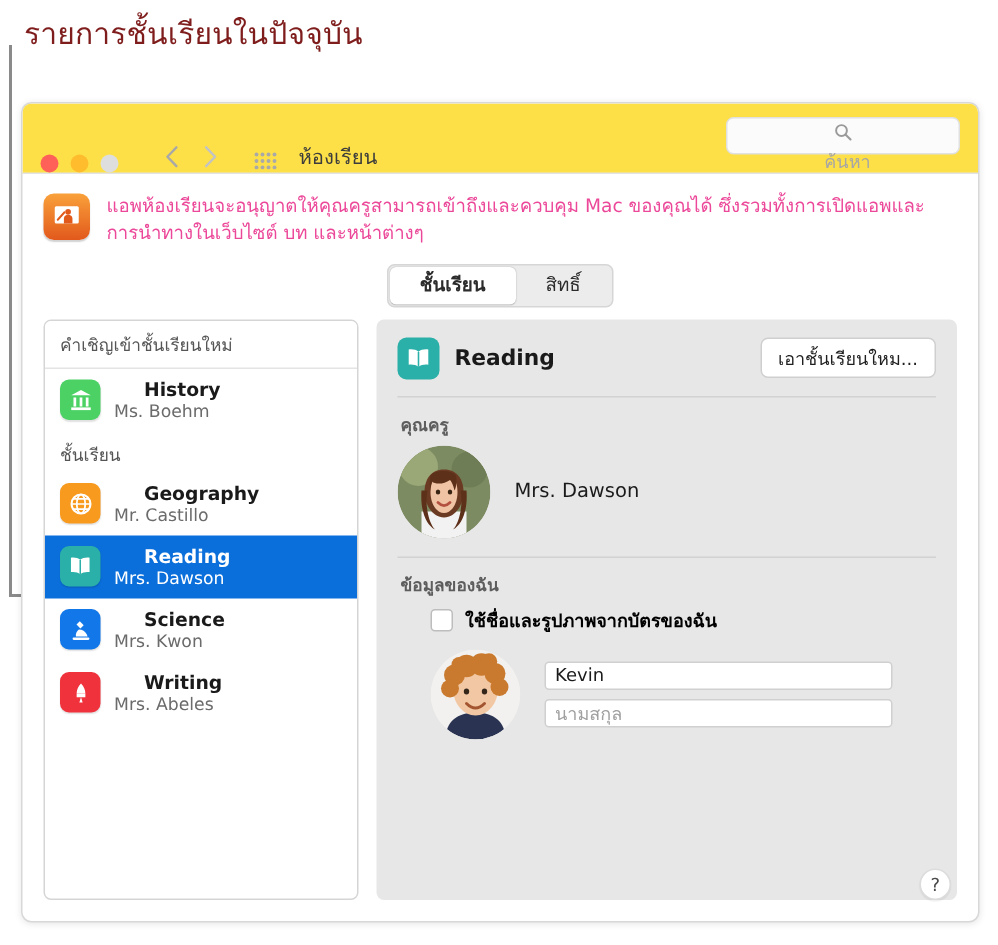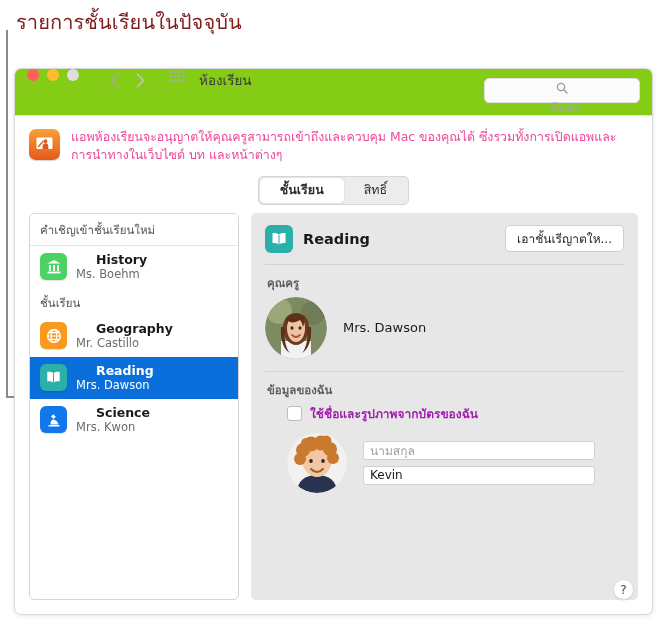--- a/index.html
+++ b/index.html
@@ -49,24 +49,24 @@
     border-radius: 7px;
     box-shadow: 0 1px 5px rgba(0,0,0,0.10);
     overflow: hidden;
     display: flex;
     flex-direction: column;
   }
 
   
   #toolbar {
     height: 46px;
-    background: #84cc16;
+    background: #fde047;
     border-bottom: 1px solid #e3e3e3;
     display: flex;
-    align-items: flex-start;
+    align-items: flex-end;
     padding: 0 12px;
     flex: none;
     position: relative;
   }
   .traffic-lights { display: flex; gap: 8px; align-items: center; }
   .tl { width: 12px; height: 12px; border-radius: 50%; }
   .tl.red    { background: #ff6058; }
   .tl.yellow { background: #ffbd2e; }
   .tl.gray   { background: #dedede; }
 
@@ -291,21 +291,21 @@
   .checkbox {
     width: 13px; height: 13px;
     background: #ffffff;
     border: 1px solid #bdbdbd;
     border-radius: 3px;
     flex: none;
   }
   #checkbox-label {
     font-size: 12px;
     font-weight: bold;
-    color: #a21caf;
+    color: #000000;
   }
 
   #student-block {
     display: flex;
     align-items: center;
     gap: 16px;
     margin-left: 22px;
   }
   #student-avatar { width: 60px; height: 60px; }
   #student-fields {
@@ -484,34 +484,47 @@
             <path d="M7.6 8.6c-1.6 1.3-2.3 3.1-2 4.8h7.8c-.4-2.1-2-3.9-4.2-4.6z" fill="#ffffff"></path>
             <rect x="3.4" y="14" width="11.2" height="1.6" rx="0.7" fill="#ffffff"></rect>
           </svg>
         </div>
         <div>
           <div class="class-name">Science</div>
           <div class="class-teacher">Mrs. Kwon</div>
         </div>
       </div>
 
+      <div class="class-row">
+        <div class="class-icon" style="background:#f0323c;">
+          <svg width="18" height="18" viewBox="0 0 18 18">
+            <path d="M9 2.6c-1.9 1.9-2.9 4.3-2.9 6.7h5.8c0-2.4-1-4.8-2.9-6.7z" fill="#ffffff"></path>
+            <path d="M6.1 9.3h5.8v2.6H6.1z" fill="#ffffff"></path>
+            <path d="M9 11.9 7.9 15.4h2.2z" fill="#ffffff"></path>
+          </svg>
+        </div>
+        <div>
+          <div class="class-name">Writing</div>
+          <div class="class-teacher">Mrs. Abeles</div>
+        </div>
+      </div>
     </div>
 
     <div id="detail-pane">
 
       <div id="detail-header">
         <div id="detail-class-icon" style="background:#2ab0a8;">
           <svg width="20" height="20" viewBox="0 0 19 19">
             <path d="M9.5 5.2C8 3.9 5.6 3.5 3.3 3.8v9.6c2.3-.3 4.7.1 6.2 1.4z" fill="#ffffff"></path>
             <path d="M9.5 5.2C11 3.9 13.4 3.5 15.7 3.8v9.6c-2.3-.3-4.7.1-6.2 1.4z" fill="#ffffff"></path>
             <path d="M9.5 5.4v9.3" stroke="#2ab0a8" stroke-width="1"></path>
           </svg>
         </div>
         <div id="detail-class-name">Reading</div>
-        <div id="remove-class-button">เอาชั้นเรีญาตให...</div>
+        <div id="remove-class-button">เอาชั้นเรียนใหม...</div>
       </div>
 
       <div class="section-label">คุณครู</div>
 
       <div id="teacher-block">
         <div class="avatar" id="teacher-avatar">
           <svg width="62" height="62" viewBox="0 0 62 62">
             <defs>
                 <clipPath id="tclip">
                   <circle cx="31" cy="31" r="31"></circle>
@@ -565,22 +578,22 @@
                 <circle cx="19" cy="10" r="5"></circle>
                   <circle cx="39" cy="8" r="5.5"></circle>
               </g>
               <ellipse cx="24" cy="28" rx="1.8" ry="2" fill="#35261a"></ellipse>
               <ellipse cx="36" cy="28" rx="1.8" ry="2" fill="#35261a"></ellipse>
               <path d="M24 36q6 6 12 0" fill="none" stroke="#a3552f" stroke-width="2" stroke-linecap="round"></path>
             </g>
           </svg>
         </div>
         <div id="student-fields">
+          <div class="text-field">Kevin</div>
           <div class="text-field placeholder">นามสกุล</div>
-          <div class="text-field">Kevin</div>
         </div>
       </div>
 
     </div>
   </div>
 
   <div id="help-button">?</div>
 </div>
 
 </body></html>

